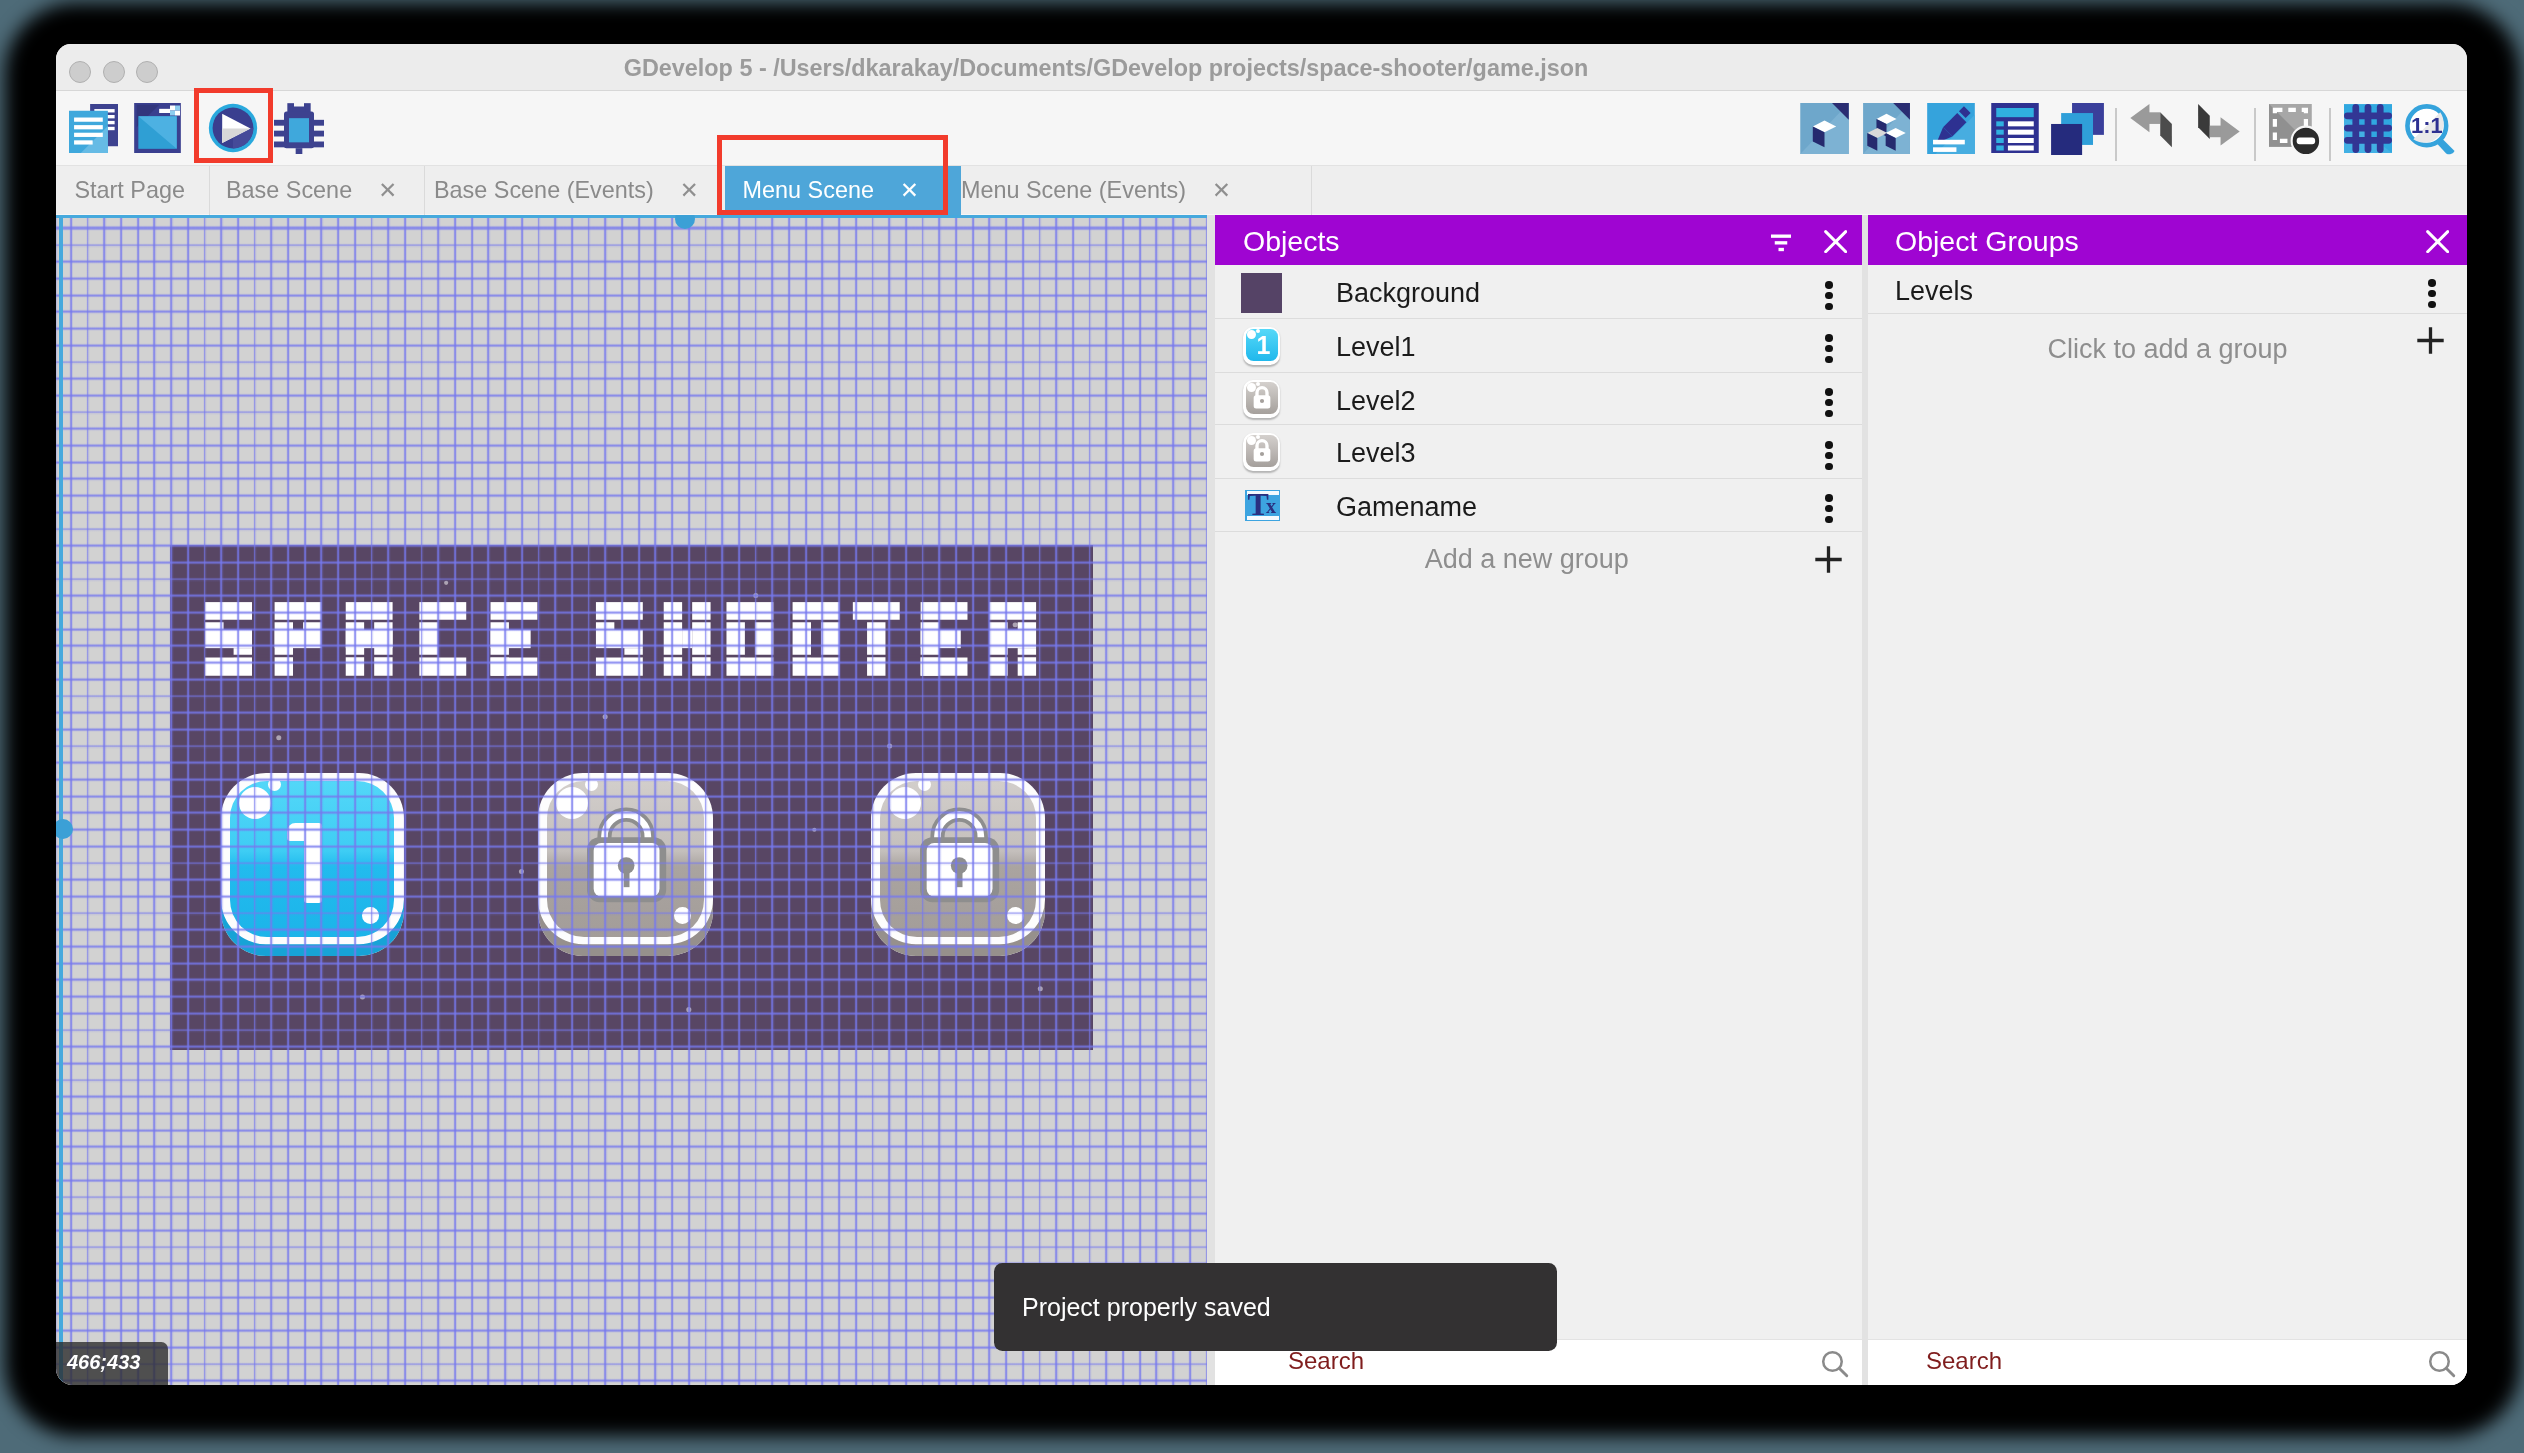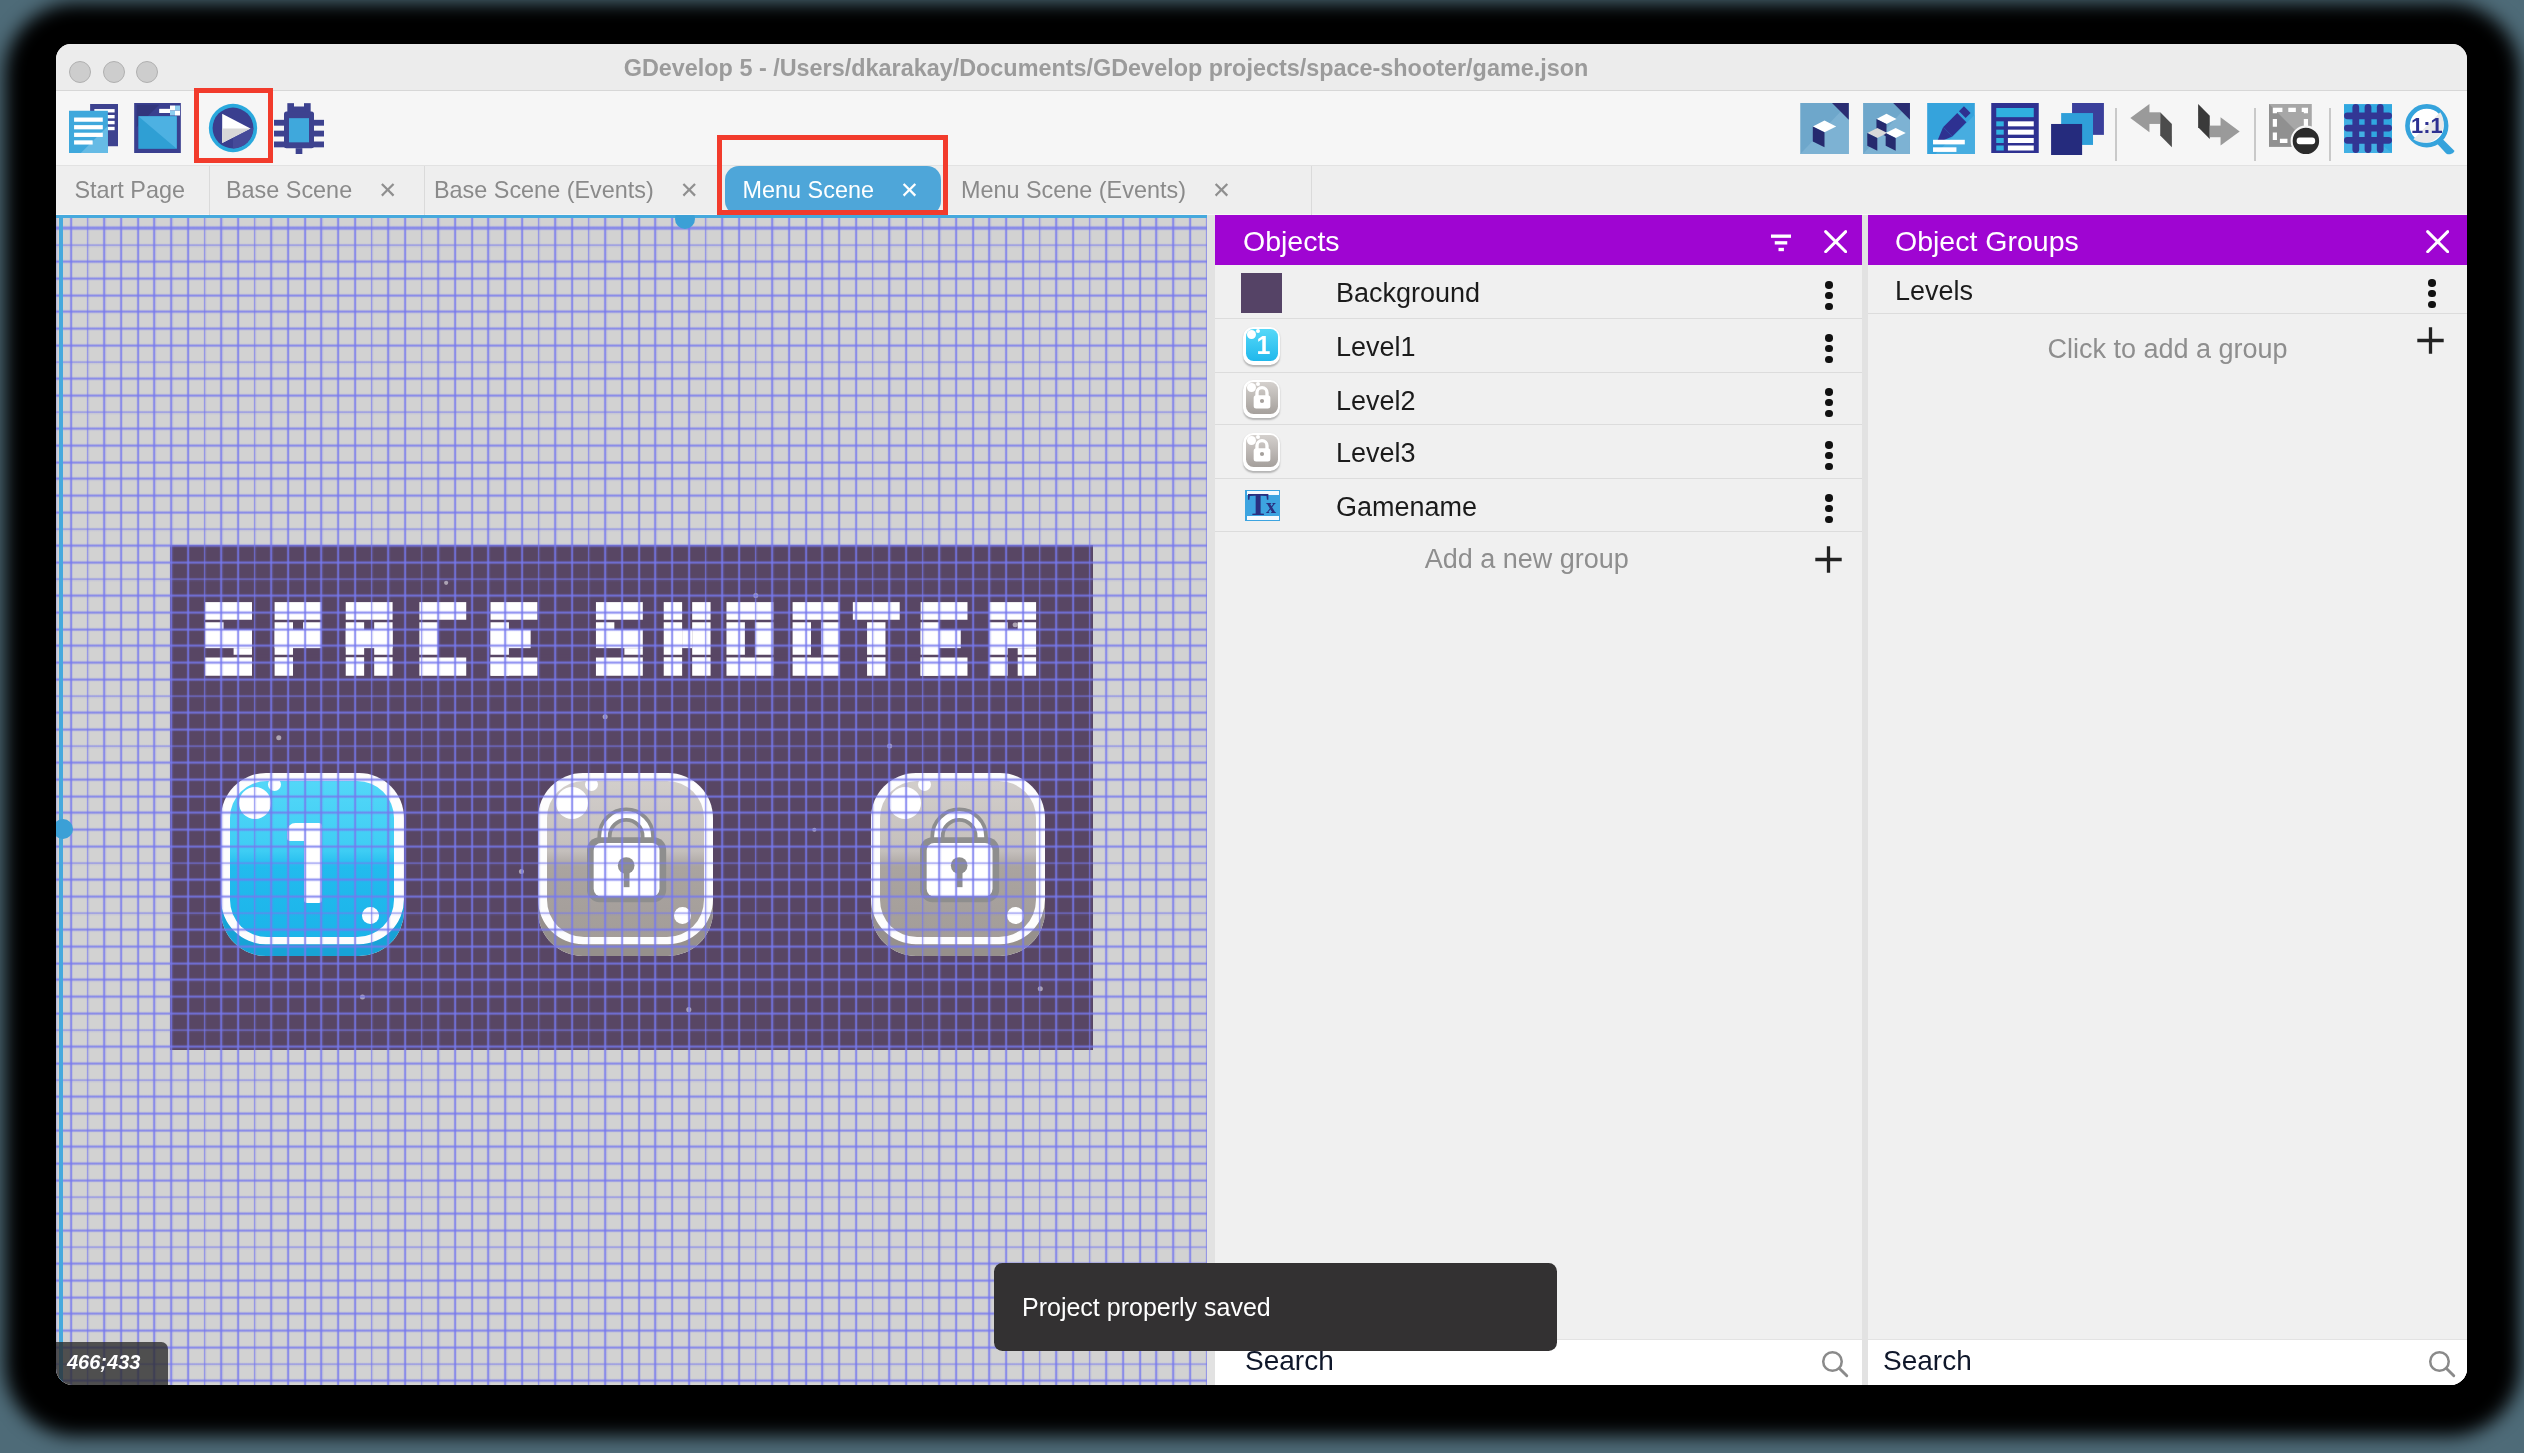--- a/index.html
+++ b/index.html
@@ -50,21 +50,21 @@
   .row { position:absolute; left:0; width:100%; border-bottom:0.8px solid #dcdcdc; }
   .rowlabel { position:absolute; font-size:27px; color:#1b1b1b; }
   .dots { position:absolute; width:7.5px; }
   .dots i { display:block; width:7.5px; height:7.5px; border-radius:50%; background:#111; margin-bottom:3.3px; }
   .minibtn { width:37px; height:38px; border-radius:10px; background:#fff; box-shadow:0 1.7px 1.7px rgba(0,0,0,0.25); }
   .minibtn .minin { position:absolute; left:2.5px; top:1.7px; width:32px; height:32px; border-radius:7.5px; }
   .minibtn .mb1 { position:absolute; left:4.2px; top:3.3px; width:9.2px; height:9.2px; border-radius:50%; background:#fff; }
   .minibtn .mb2 { position:absolute; left:12.6px; top:1.7px; width:4.2px; height:4.2px; border-radius:50%; background:#fff; }
   .min1 { position:absolute; left:13.4px; top:4.2px; color:#fff; font-size:25px; font-weight:bold; }
   .searchbox { position:absolute; top:1295px; height:46px; background:#ffffff; }
-  .searchbox .ph { position:absolute; top:0; font-size:28px; color:#0f172a; line-height:42px; }
+  .searchbox .ph { position:absolute; top:0; font-size:24px; color:#7f1d1d; line-height:42px;margin-left:43px; }
   
   #toast { position:absolute; left:938px; top:1219px; width:563px; height:88px; background:#333132; border-radius:8.4px; color:#fff; font-size:25px; line-height:88px; padding-left:28px; }
 </style>
 </head>
 <body>
 <div id="bg"></div>
 <div id="win">
   <div id="titlebar">
     <div class="light" style="left:13.4px;"></div>
     <div class="light" style="left:47px;"></div>
@@ -209,21 +209,21 @@
     <circle cx="27" cy="27" r="23" fill="#ffffff" stroke="#35a3dc" stroke-width="5.5"></circle>
     <path d="M11 43 A23 23 0 0 0 43 11 L11 43" fill="#e9e9e9"></path>
     <text x="27" y="36" font-size="26" font-weight="bold" fill="#2e3191" text-anchor="middle" font-family="Liberation Sans">1:1</text>
   </svg>
   <div id="tabbar">
     <div class="tab" style="left:18.4px;">Start Page</div>
     <div class="tabdiv" style="left:153px;"></div>
     <div class="tab" style="left:170px;">Base Scene&nbsp;&nbsp;&nbsp;&nbsp;<span class="x">✕</span></div>
     <div class="tabdiv" style="left:368px;"></div>
     <div class="tab" style="left:378px;">Base Scene (Events)&nbsp;&nbsp;&nbsp;&nbsp;<span class="x">✕</span></div>
-    <div class="tab" style="left:669px; width:216px; background:#4ea6d9; color:#fff; text-align:left; padding-left:17.6px;border-radius:14px;">Menu Scene&nbsp;&nbsp;&nbsp;&nbsp;<span class="x" style="color:#fff;">✕</span></div>
+    <div class="tab" style="left:669px; width:236px; background:#4ea6d9; color:#fff; text-align:left; padding-left:17.6px;">Menu Scene&nbsp;&nbsp;&nbsp;&nbsp;<span class="x" style="color:#fff;">✕</span></div>
     <div class="tab" style="left:905px;">Menu Scene (Events)&nbsp;&nbsp;&nbsp;&nbsp;<span class="x">✕</span></div>
     <div class="tabdiv" style="left:1255px;"></div>
   </div>
   <div class="abs" style="left:661px; top:91px; width:231px; height:80px; border:5px solid #f23b2c; z-index:30;"></div>
 
   <div id="canvas">
     <div id="scene">
       <svg width="923" height="505" viewBox="0 0 1103 603">
         <g fill="#ffffff" opacity="0.5">
           <circle cx="260" cy="88" r="3"></circle>

